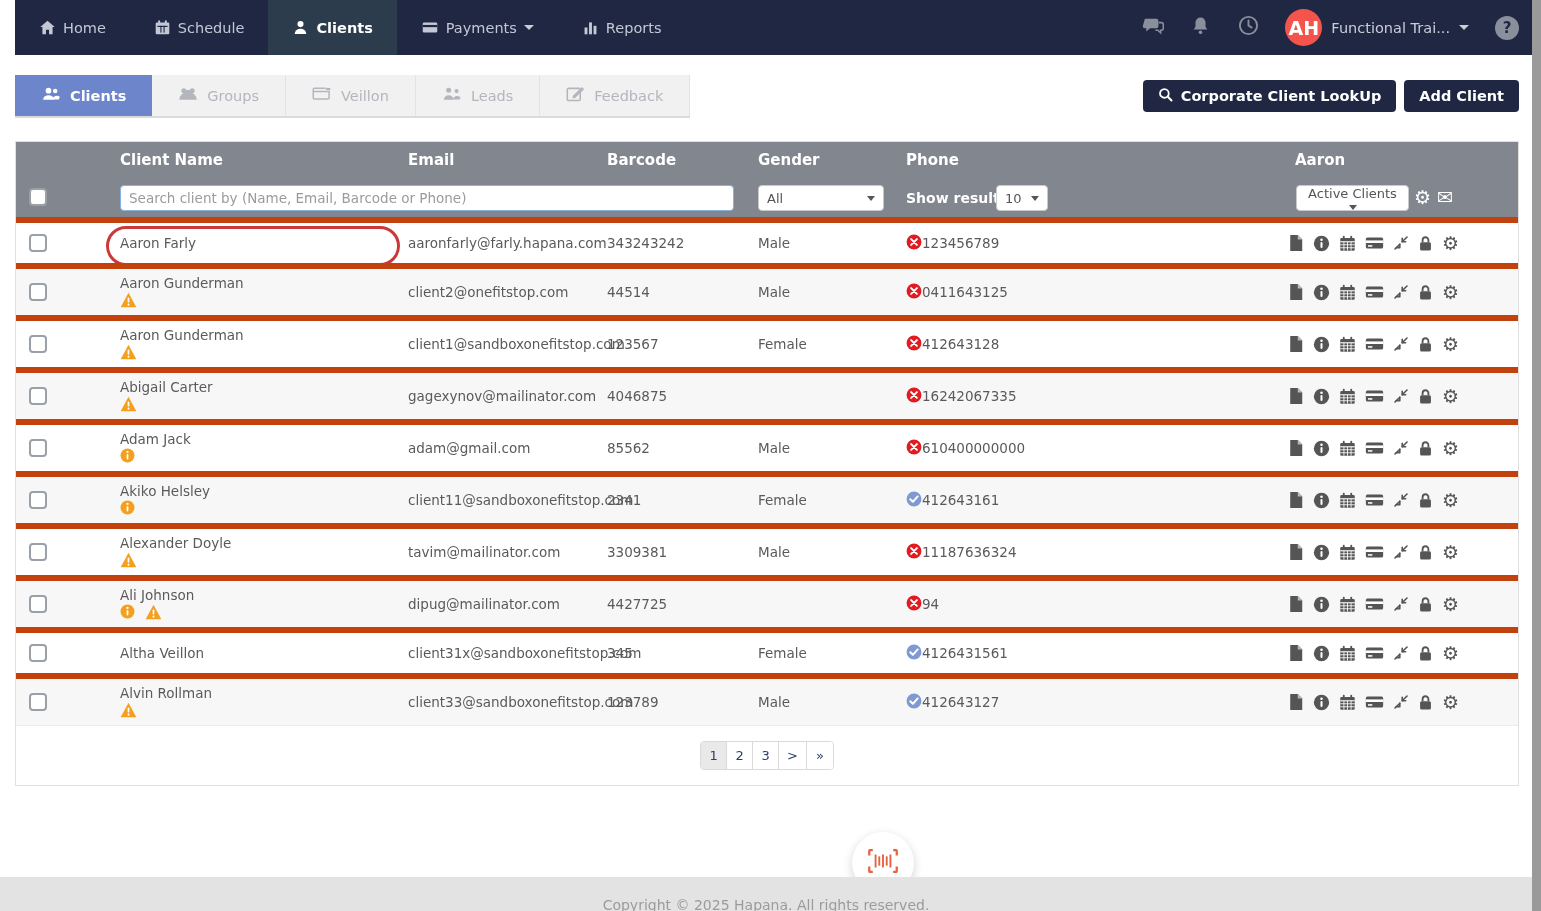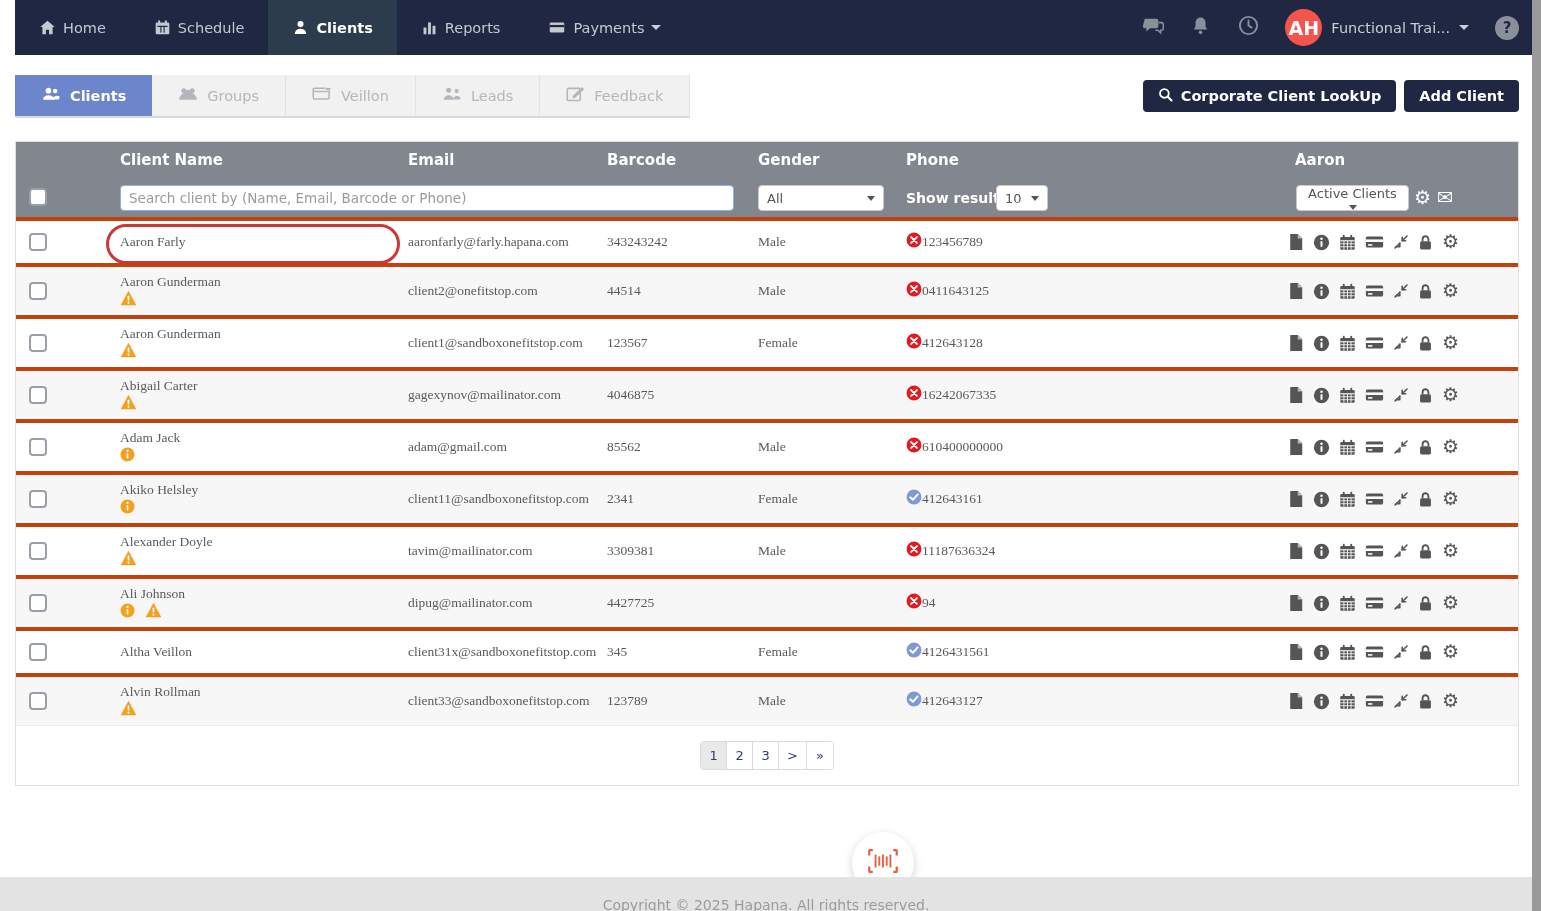--- a/index.html
+++ b/index.html
@@ -50,21 +50,21 @@
     border-radius:4px; display:flex; align-items:center; justify-content:space-between;
     padding:0 8px; font-size:13px; color:#555; cursor:pointer; }
   .fake-select .sel-caret { width:0; height:0; border-left:4.5px solid transparent;
     border-right:4.5px solid transparent; border-top:5px solid #555; }
   .show-label { position:absolute; left:890px; top:11px; color:#fff; font-weight:bold; font-size:14px; }
   .hdr-icon { position:absolute; top:7px; color:#fff; font-size:19px; line-height:22px; cursor:pointer; }
 
   
   .trow { position:relative; display:grid;
     grid-template-columns:104px 288px 199px 151px 148px 389px 225px;
-    align-items:center; border-top:4px solid #c2410c; background:#fff;font-family:Liberation Serif, serif; }
+    align-items:center; border-top:6px solid #c2410c; background:#fff; }
   .trow:nth-child(even) { background:#f7f7f8; }
   .trow.h46 { height:46px; } .trow.h52 { height:52px; }
   .cell { font-size:13.5px; color:#5a5a5a; }
   .c-check { display:flex; justify-content:flex-start; padding-left:13px; }
   .name-wrap { display:flex; flex-direction:column; gap:2px; }
   .name-icons { display:flex; gap:10px; height:17px; align-items:center; }
   .c-phone { display:flex; align-items:center; }
   .c-action { display:flex; gap:9px; justify-content:flex-end; padding-right:61px; align-items:center; }
   .act-icon { width:24px; height:22px; display:flex; align-items:center; justify-content:center; cursor:pointer; }
   .act-gear { font-size:19px; color:#555; line-height:20px; }
@@ -117,37 +117,37 @@
       <span>
           <svg width="17" height="17" viewBox="0 0 20 20">
             <circle cx="10" cy="6" r="3.6" fill="#fff"></circle>
             <path d="M3.2 17.5 a6.8 6 0 0 1 13.6 0 Z" fill="#fff"></path>
           </svg>
         </span>
       <span>Clients</span>
     </div>
     <div class="nav-item">
       <span>
+          <svg width="18" height="17" viewBox="0 0 20 20">
+            <rect x="1.5" y="4" width="17" height="12" rx="1.5" fill="#c3c8d4"></rect>
+            <rect x="1.5" y="7" width="17" height="2.6" fill="#1f2742"></rect>
+          </svg>
+        </span>
+      <span>Payments</span>
+      <span class="caret"></span>
+    </div>
+    <div class="nav-item">
+      <span>
           <svg width="17" height="17" viewBox="0 0 20 20">
             <rect x="3" y="10" width="3.4" height="8" fill="#c3c8d4"></rect>
             <rect x="8.3" y="4" width="3.4" height="14" fill="#c3c8d4"></rect>
             <rect x="13.6" y="8" width="3.4" height="10" fill="#c3c8d4"></rect>
           </svg>
         </span>
       <span>Reports</span>
-    </div>
-    <div class="nav-item">
-      <span>
-          <svg width="18" height="17" viewBox="0 0 20 20">
-            <rect x="1.5" y="4" width="17" height="12" rx="1.5" fill="#c3c8d4"></rect>
-            <rect x="1.5" y="7" width="17" height="2.6" fill="#1f2742"></rect>
-          </svg>
-        </span>
-      <span>Payments</span>
-      <span class="caret"></span>
     </div>
   </div>
   <div class="nav-right">
     <div class="nav-icon-btn">
       <span><svg width="23" height="21" viewBox="0 0 24 22">
             <path d="M2 3 h12 a2.2 2.2 0 0 1 2.2 2.2 v5.6 a2.2 2.2 0 0 1 -2.2 2.2 h-6.5 l-4 3.4 v-3.4 H2 a2.2 2.2 0 0 1 -2.2 -2.2 z" transform="translate(2 1)" fill="#8a8f9c"></path>
             <path d="M18.5 8 h3 a1.8 1.8 0 0 1 1.8 1.8 v4.4 a1.8 1.8 0 0 1 -1.8 1.8 h-1 v2.6 l-3 -2.6 h-2.5" fill="none" stroke="#8a8f9c" stroke-width="1.6"></path>
           </svg></span>
     </div>
     <div class="nav-icon-btn">

